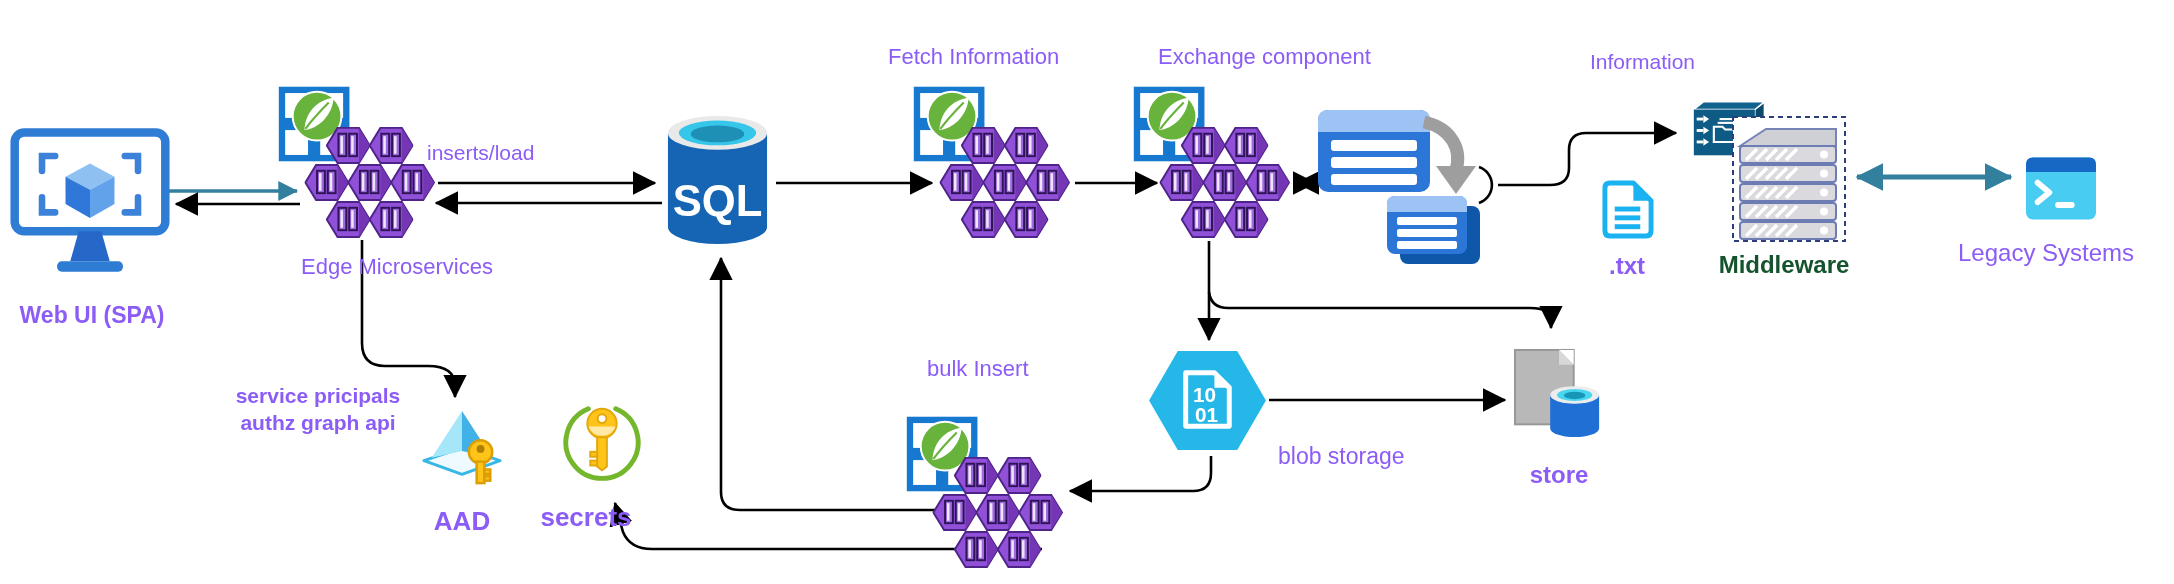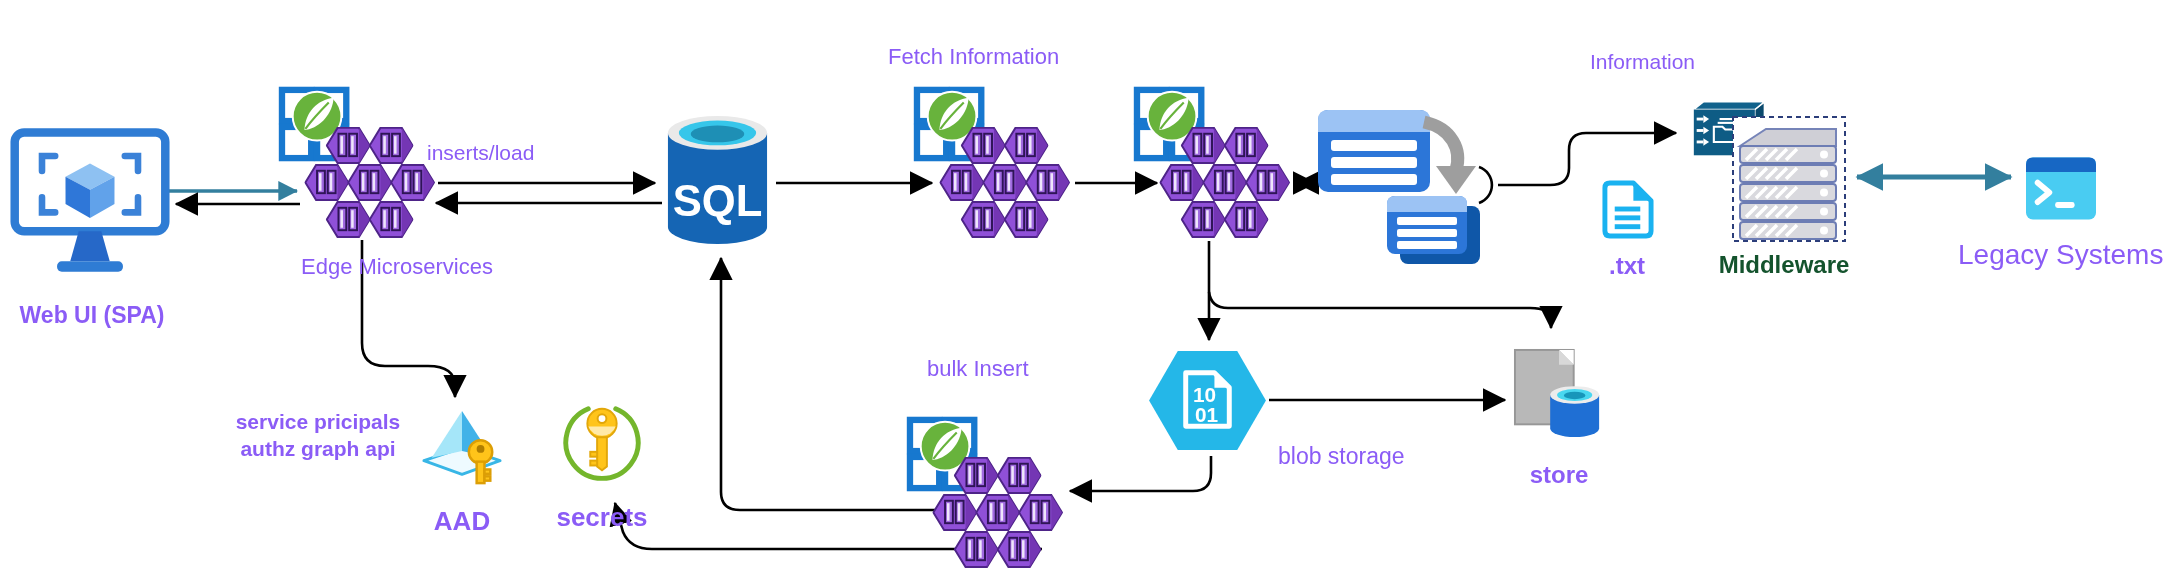--- a/index.html
+++ b/index.html
@@ -245,24 +245,25 @@
     <path d="M38,52 v34 a25,9 0 0 0 50,0 v-34 z" fill="#1f6fd4"></path>
     <ellipse cx="63" cy="52" rx="25" ry="9" fill="#ececec"></ellipse>
     <ellipse cx="63" cy="52" rx="18" ry="6.2" fill="#49d7f0"></ellipse>
     <ellipse cx="63" cy="52.5" rx="11" ry="3.8" fill="#1796ba"></ellipse>
   </svg>
 
   <div class="lbl center" style="left:2px;top:302px;width:180px;font-size:23px">Web UI (SPA)</div>
   <div class="lbl" style="left:301px;top:254px;font-size:22px">Edge Microservices</div>
   <div class="lbl" style="left:427px;top:141px;font-size:21px">inserts/load</div>
   <div class="lbl" style="left:888px;top:44px;font-size:22px">Fetch Information</div>
+  <div class="lbl" style="left:1158px;top:44px;font-size:22px">Exchange component</div>
   <div class="lbl" style="left:1590px;top:50px;font-size:21px">Information</div>
   <div class="lbl center" style="left:1598px;top:252px;width:58px;font-size:24px">.txt</div>
   <div class="lbl center" style="left:1716px;top:251px;width:136px;font-size:24px;color:#14532d">Middleware</div>
-  <div class="lbl" style="left:1958px;top:239px;font-size:28px">Legacy Systems</div>
-  <div class="lbl center" style="left:222px;top:408px;width:192px;font-size:21px;line-height:27px"><span>service pricipals</span><br><span>authz graph api</span></div>
+  <div class="lbl" style="left:1958px;top:239px;font-size:24px">Legacy Systems</div>
+  <div class="lbl center" style="left:222px;top:382px;width:192px;font-size:21px;line-height:27px"><span>service pricipals</span><br><span>authz graph api</span></div>
   <div class="lbl center" style="left:418px;top:506px;width:88px;font-size:26px">AAD</div>
-  <div class="lbl center" style="left:556px;top:502px;width:92px;font-size:26px">secrets</div>
+  <div class="lbl center" style="left:540px;top:502px;width:92px;font-size:26px">secrets</div>
   <div class="lbl" style="left:927px;top:356px;font-size:22px">bulk Insert</div>
   <div class="lbl" style="left:1278px;top:443px;font-size:23px">blob storage</div>
   <div class="lbl center" style="left:1512px;top:461px;width:94px;font-size:24px">store</div>
 
 </div>
 
 </body></html>

